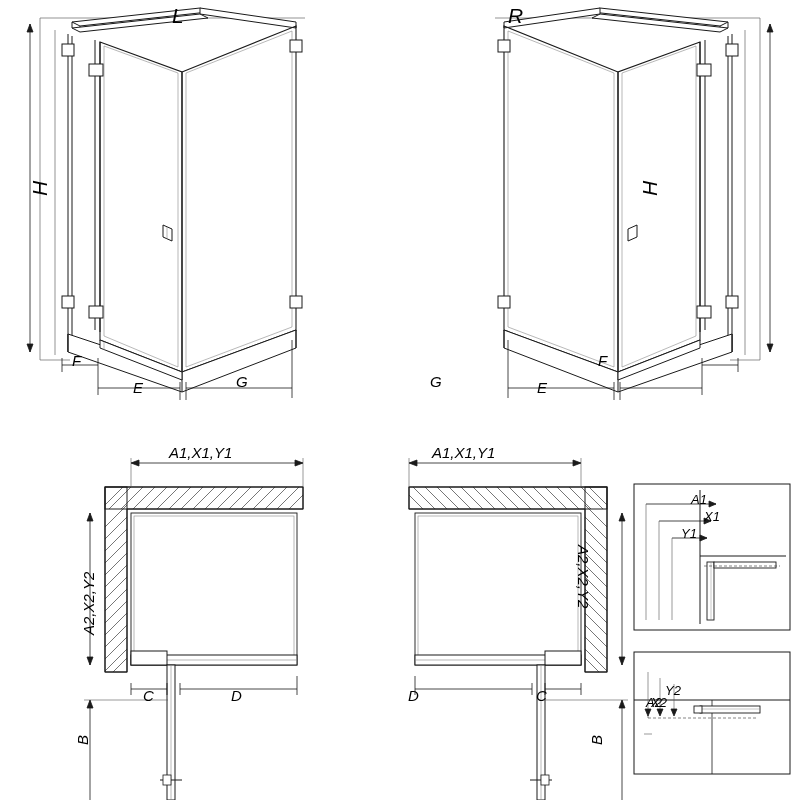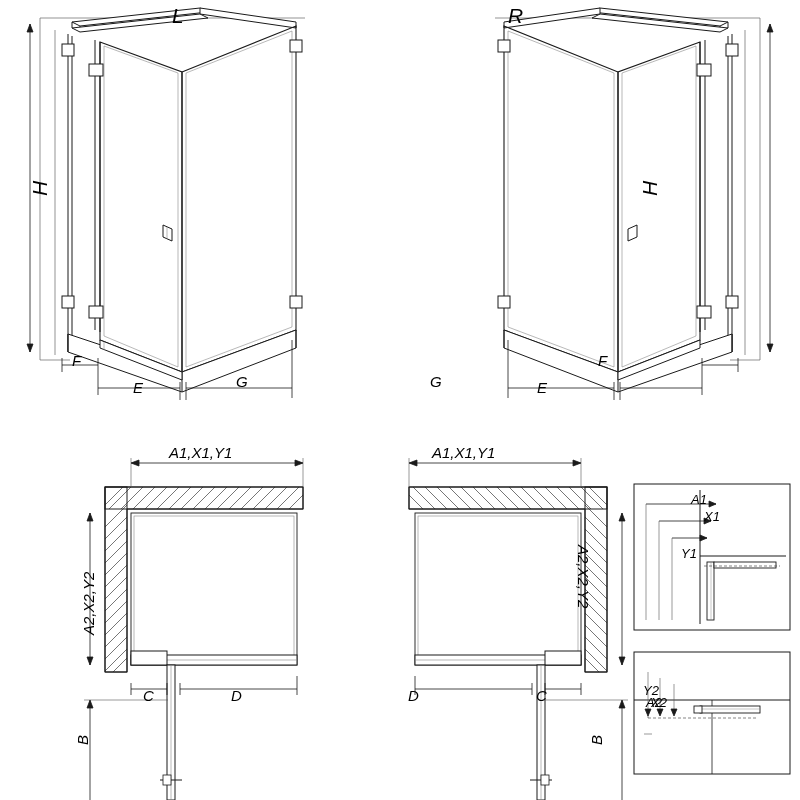--- a/index.html
+++ b/index.html
@@ -369,17 +369,17 @@
 <div class="lbl mid" style="left:143px;top:687px;">C</div>
 <div class="lbl mid" style="left:231px;top:687px;">D</div>
 <div class="lbl mid" style="left:408px;top:687px;">D</div>
 <div class="lbl mid" style="left:536px;top:687px;">C</div>
 
 <div class="lbl mid rot90" style="left:74px;top:745px;">B</div>
 <div class="lbl mid rot90" style="left:588px;top:745px;">B</div>
 
 <div class="lbl small" style="left:672px;top:492px;margin-left:19px;">A1</div>
 <div class="lbl small" style="left:704px;top:509px;">X1</div>
-<div class="lbl small" style="left:681px;top:546px;">Y1</div>
+<div class="lbl small" style="left:681px;top:526px;">Y1</div>
 
 <div class="lbl small" style="left:646px;top:695px;">A2</div>
 <div class="lbl small" style="left:651px;top:695px;">X2</div>
-<div class="lbl small" style="left:643px;top:683px;">Y2</div>
+<div class="lbl small" style="left:665px;top:683px;">Y2</div>
 
 </body></html>

